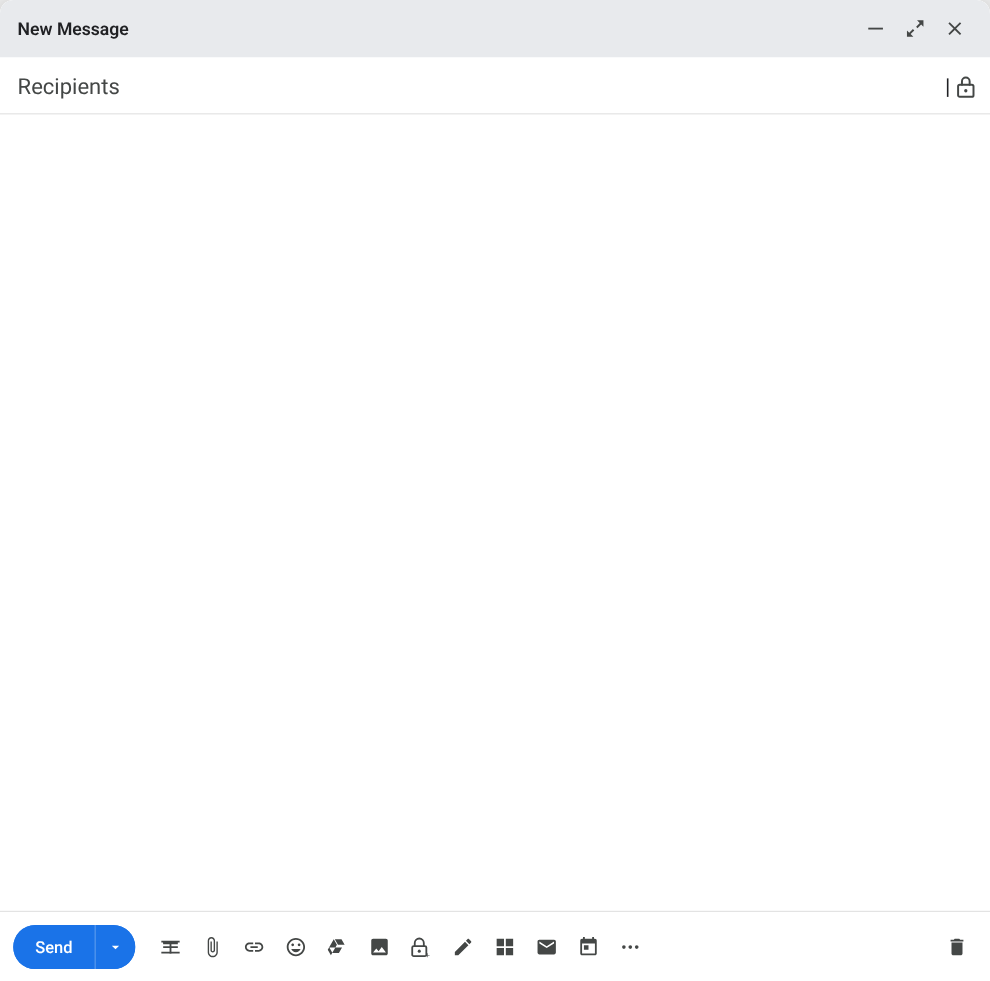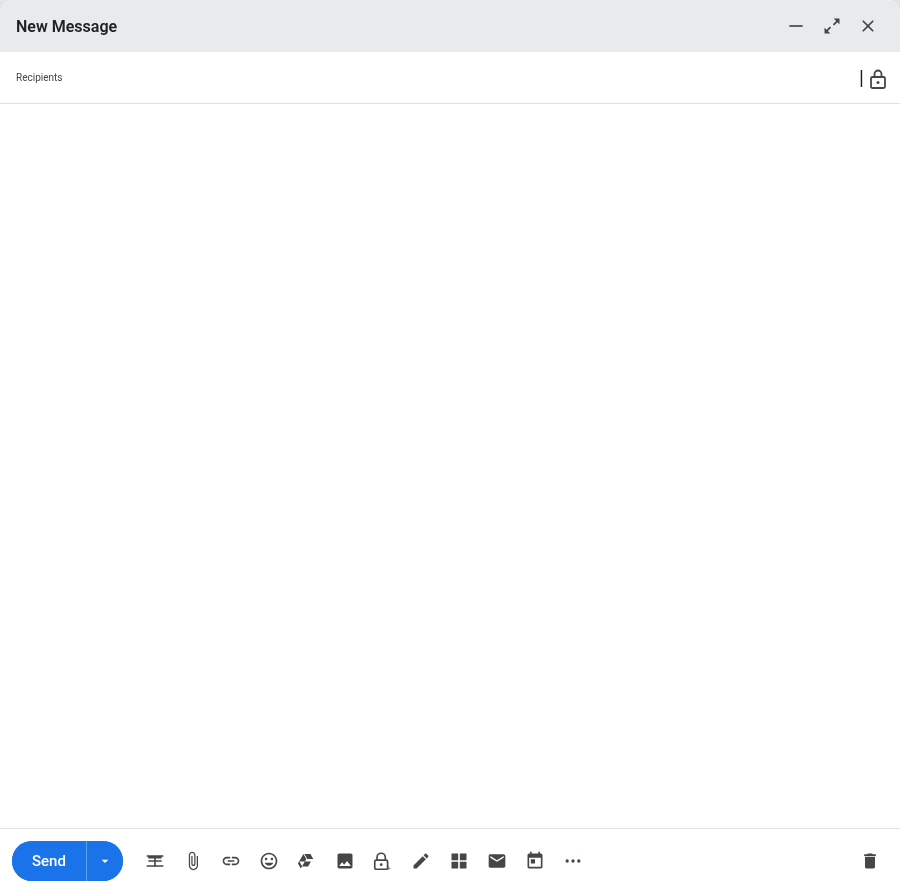--- a/index.html
+++ b/index.html
@@ -70,21 +70,21 @@
       display: flex;
       align-items: center;
       padding: 0 16px;
       height: 52px;
       border-bottom: 1px solid #e0e0e0;
       flex-shrink: 0;
       position: relative;
     }
 
     .field-label {
-      font-size: 10px;
+      font-size: 20px;
       color: #444746;
       width: auto;
       margin-right: 8px;
       min-width: 80px;
     }
 
     .field-input {
       flex: 1;
       border: none;
       outline: none;

